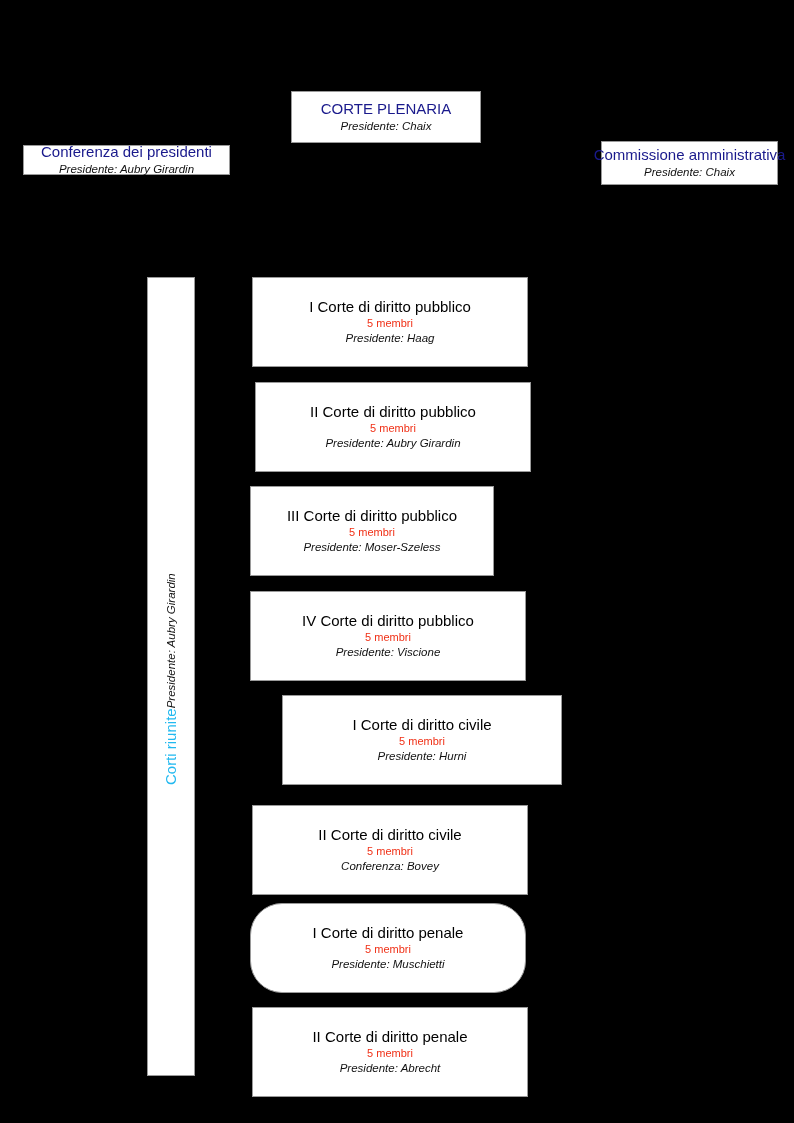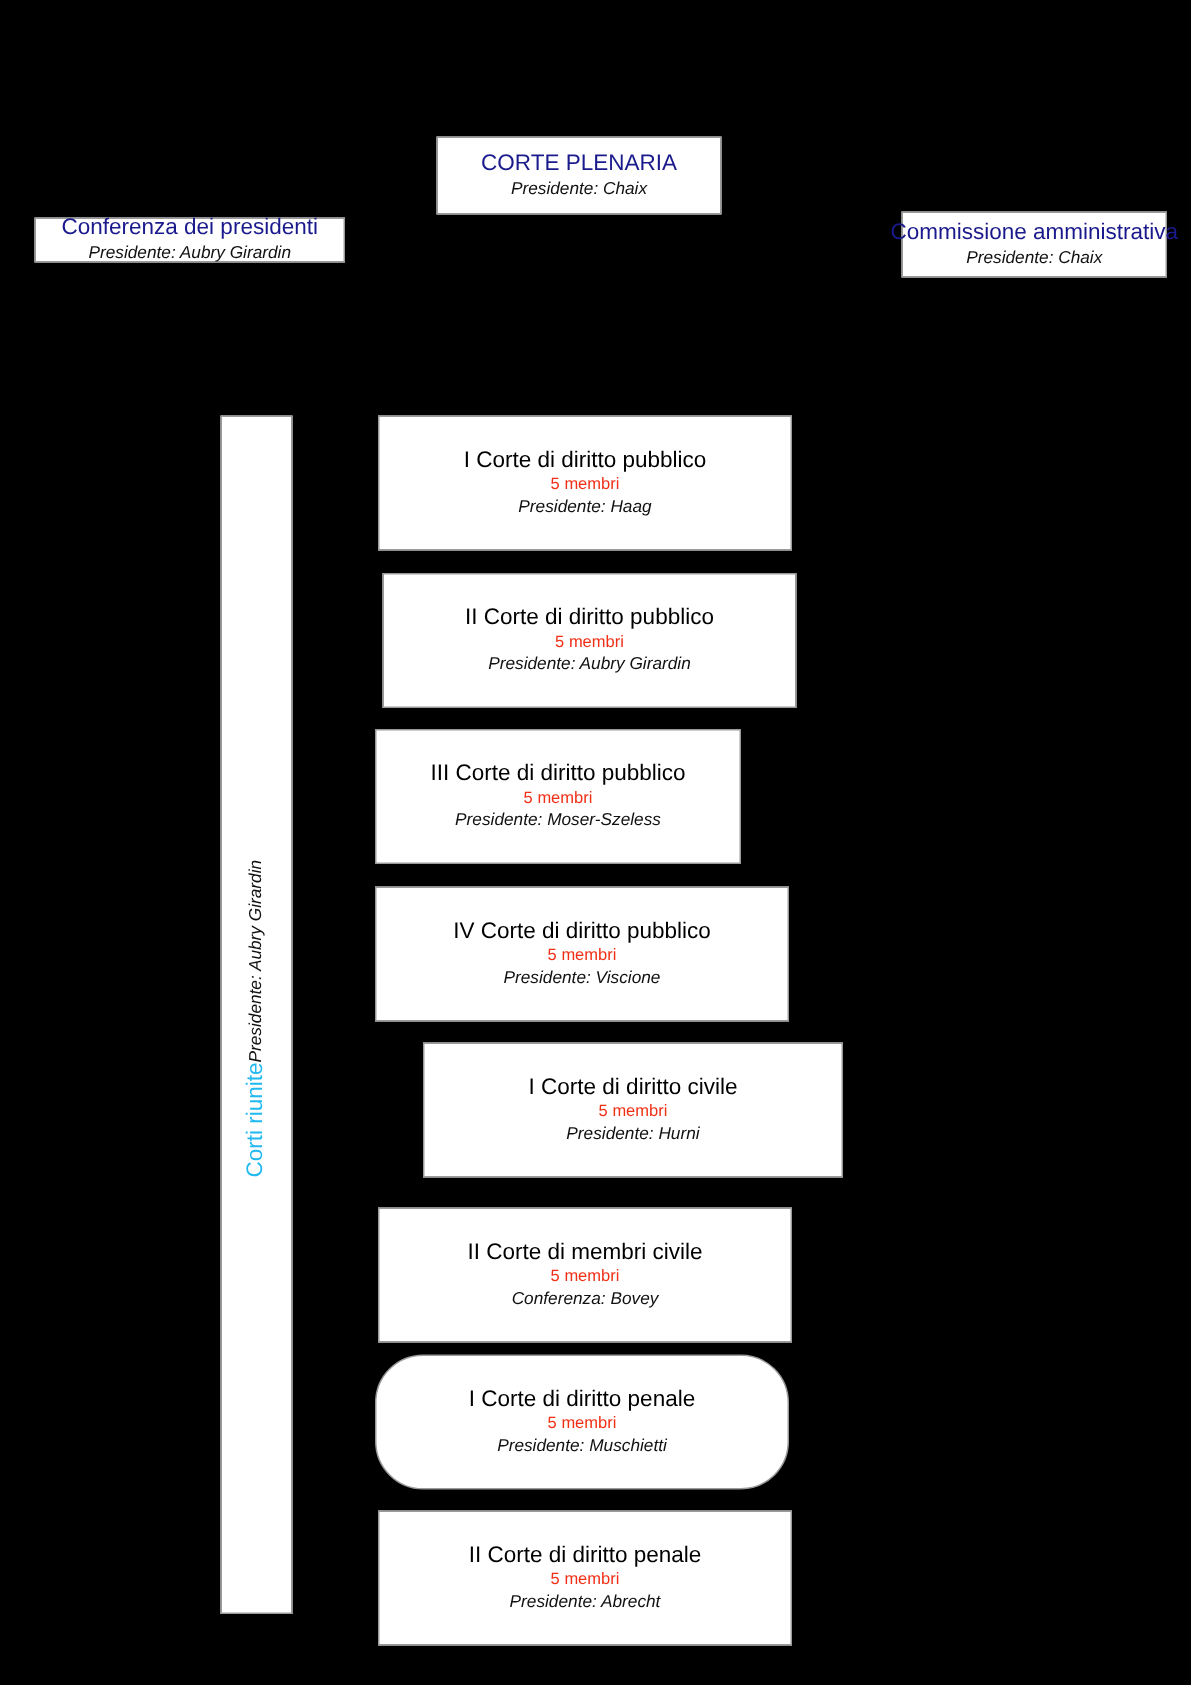--- a/index.html
+++ b/index.html
@@ -135,21 +135,21 @@
     <div class="subtitle">Presidente: Viscione</div>
   </div>
 
   <div class="box court" id="court4">
     <div class="title red">I Corte di diritto civile</div>
     <div class="members">5 membri</div>
     <div class="subtitle">Presidente: Hurni</div>
   </div>
 
   <div class="box court" id="court5">
-    <div class="title red">II Corte di membri civile</div>
+    <div class="title red">II Corte di diritto civile</div>
     <div class="members">5 membri</div>
     <div class="subtitle">Conferenza: Bovey</div>
   </div>
 
   <div class="box court" id="court6">
     <div class="title red">I Corte di diritto penale</div>
     <div class="members">5 membri</div>
     <div class="subtitle">Presidente: Muschietti</div>
   </div>
 

